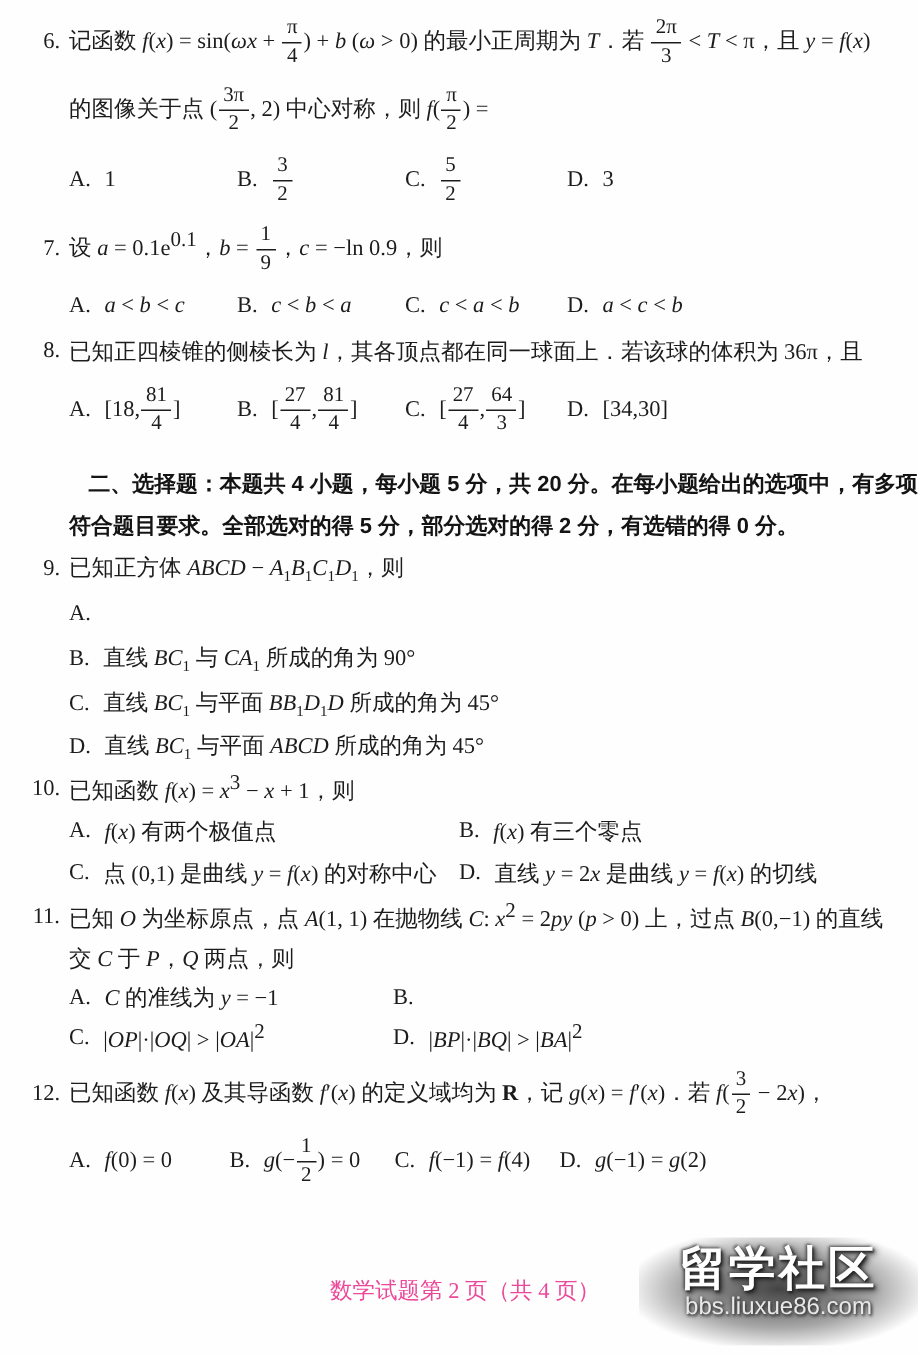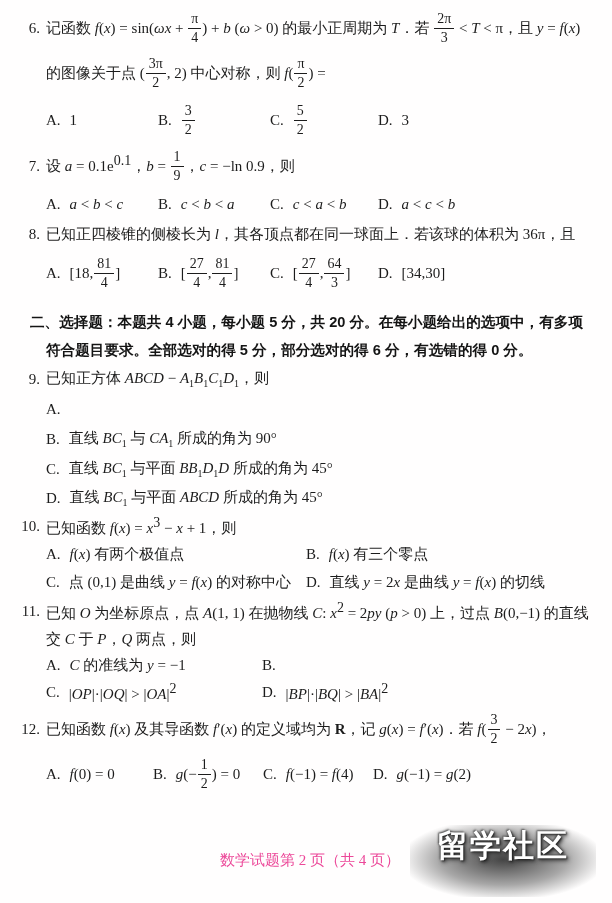--- a/index.html
+++ b/index.html
@@ -19,24 +19,24 @@
   .cols4{display:grid;grid-template-columns:112px 112px 108px 1fr;align-items:center;padding-left:46px;}
   .cols4b{display:grid;grid-template-columns:107px 110px 110px 1fr;align-items:center;padding-left:46px;}
   .cols2a{display:grid;grid-template-columns:260px 1fr;align-items:center;padding-left:46px;}
   .cols2b{display:grid;grid-template-columns:216px 1fr;align-items:center;padding-left:46px;}
   .opt{display:flex;align-items:center;white-space:nowrap;}
   .olabel{margin-right:9px;}
   .h26{height:26px}.h28{height:28px}.h30{height:30px}.h32{height:32px}
   .h44{height:44px}.h46{height:46px}.h48{height:48px}.h50{height:50px}
   .hdr{font-family:"Liberation Sans","DejaVu Sans",sans-serif;font-weight:bold;font-size:14.6px;
        color:#141414;white-space:nowrap;}
-  .hdr1{padding-left:30px;} .hdr2{padding-left:46px;}
+  .hdr1{padding-left:30px;justify-content:flex-end;} .hdr2{padding-left:46px;}
   .gap10{height:10px;} 
   .footer{position:absolute;left:150px;top:851px;width:320px;text-align:center;font-size:15px;color:#ec4899;}
-  .watermark{position:absolute;right:16px;bottom:6px;width:186px;height:72px;text-align:center;
+  .watermark{position:absolute;right:0;bottom:6px;width:186px;height:72px;text-align:center;
     background:radial-gradient(ellipse at 50% 48%, rgba(52,52,52,0.92) 0%, rgba(95,95,95,0.55) 48%, rgba(230,230,230,0) 78%);}
   .wm-title{margin-top:4px;font-family:"Liberation Sans","DejaVu Sans",sans-serif;font-weight:bold;
     font-size:31px;line-height:34px;color:#ffffff;letter-spacing:2px;
     text-shadow:1px 1px 2px #1f1f1f,-1px -1px 2px #555,2px 2px 4px #2a2a2a;}
   .wm-url{font-family:"Liberation Sans","DejaVu Sans",sans-serif;font-size:16px;line-height:18px;color:#e8e8e8;
     text-shadow:1px 1px 2px #333,0 0 3px #444;}
 </style>
 </head>
 <body>
 
@@ -121,21 +121,21 @@
       </div>
     </section>
 
     <div class="gap10"></div>
 
     <div>
       <div class="row hdr hdr1 h28" style="padding-left:30px">
         <span>二、选择题：本题共 4 小题，每小题 5 分，共 20 分。在每小题给出的选项中，有多项</span>
       </div>
       <div class="row hdr hdr2 h28">
-        <span>符合题目要求。全部选对的得 5 分，部分选对的得 6 分，有选错的得 0 分。</span>
+        <span>符合题目要求。全部选对的得 5 分，部分选对的得 2 分，有选错的得 0 分。</span>
       </div>
     </div>
 
     <section>
       <div class="row h30">
         <span class="qnum">9.</span>
         <span class="stemtext">已知正方体 <i>ABCD</i> − <i>A</i><sub>1</sub><i>B</i><sub>1</sub><i>C</i><sub>1</sub><i>D</i><sub>1</sub>，则</span>
       </div>
       <div class="row h30">
         <span class="opt">
@@ -242,14 +242,15 @@
           </span>
       </div>
     </section>
 
   </div>
 
   <div class="footer">数学试题第 2 页（共 4 页）</div>
 
   <div class="watermark">
     <div class="wm-title">留学社区</div>
+    <div class="wm-url">bbs.liuxue86.com</div>
   </div>
 </div>
 
 </body></html>

